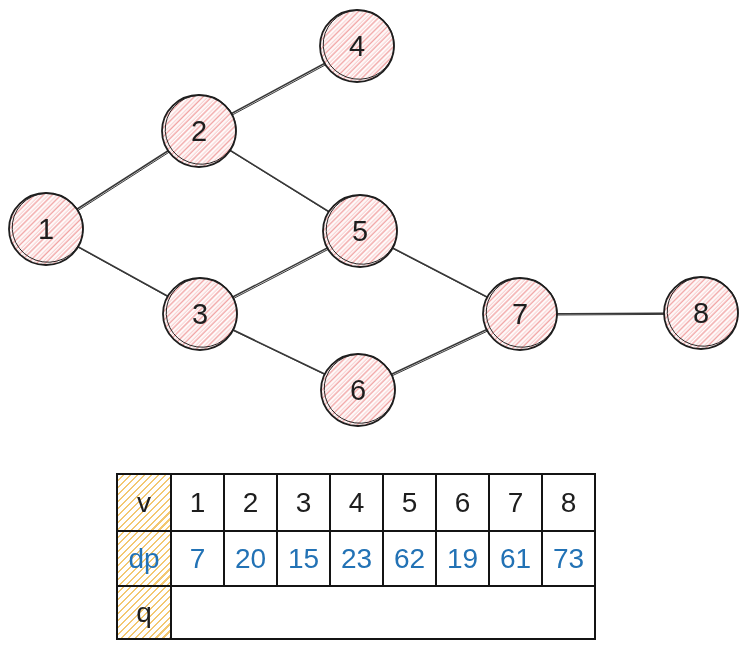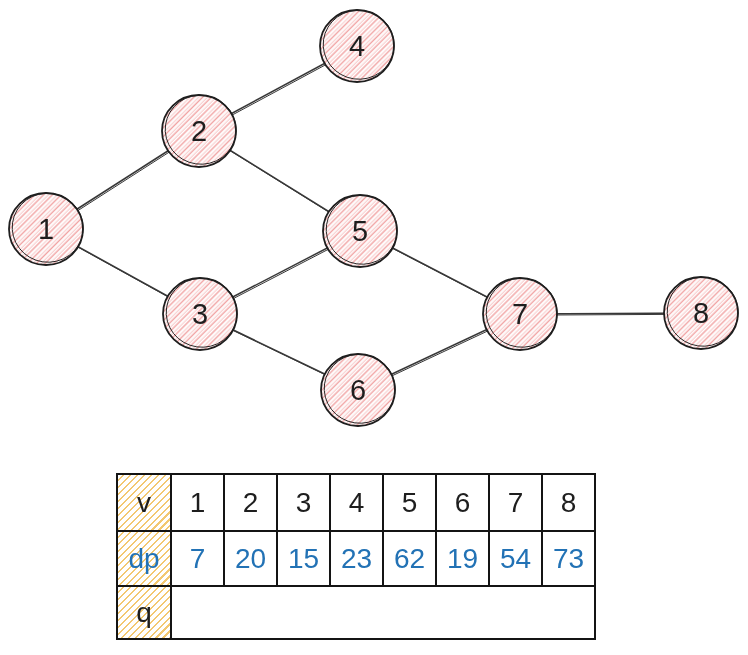--- a/index.html
+++ b/index.html
@@ -149,21 +149,21 @@
           <td>8</td>
         </tr>
         <tr>
           <td class="rowhead blue">dp</td>
           <td class="blue">7</td>
           <td class="blue">20</td>
           <td class="blue">15</td>
           <td class="blue">23</td>
           <td class="blue">62</td>
           <td class="blue">19</td>
-          <td class="blue">54</td>
+          <td class="blue">61</td>
           <td class="blue">73</td>
         </tr>
         <tr>
           <td class="rowhead">q</td>
           <td colspan="8"></td>
         </tr>
       </tbody>
   </table>
 
 </div>

